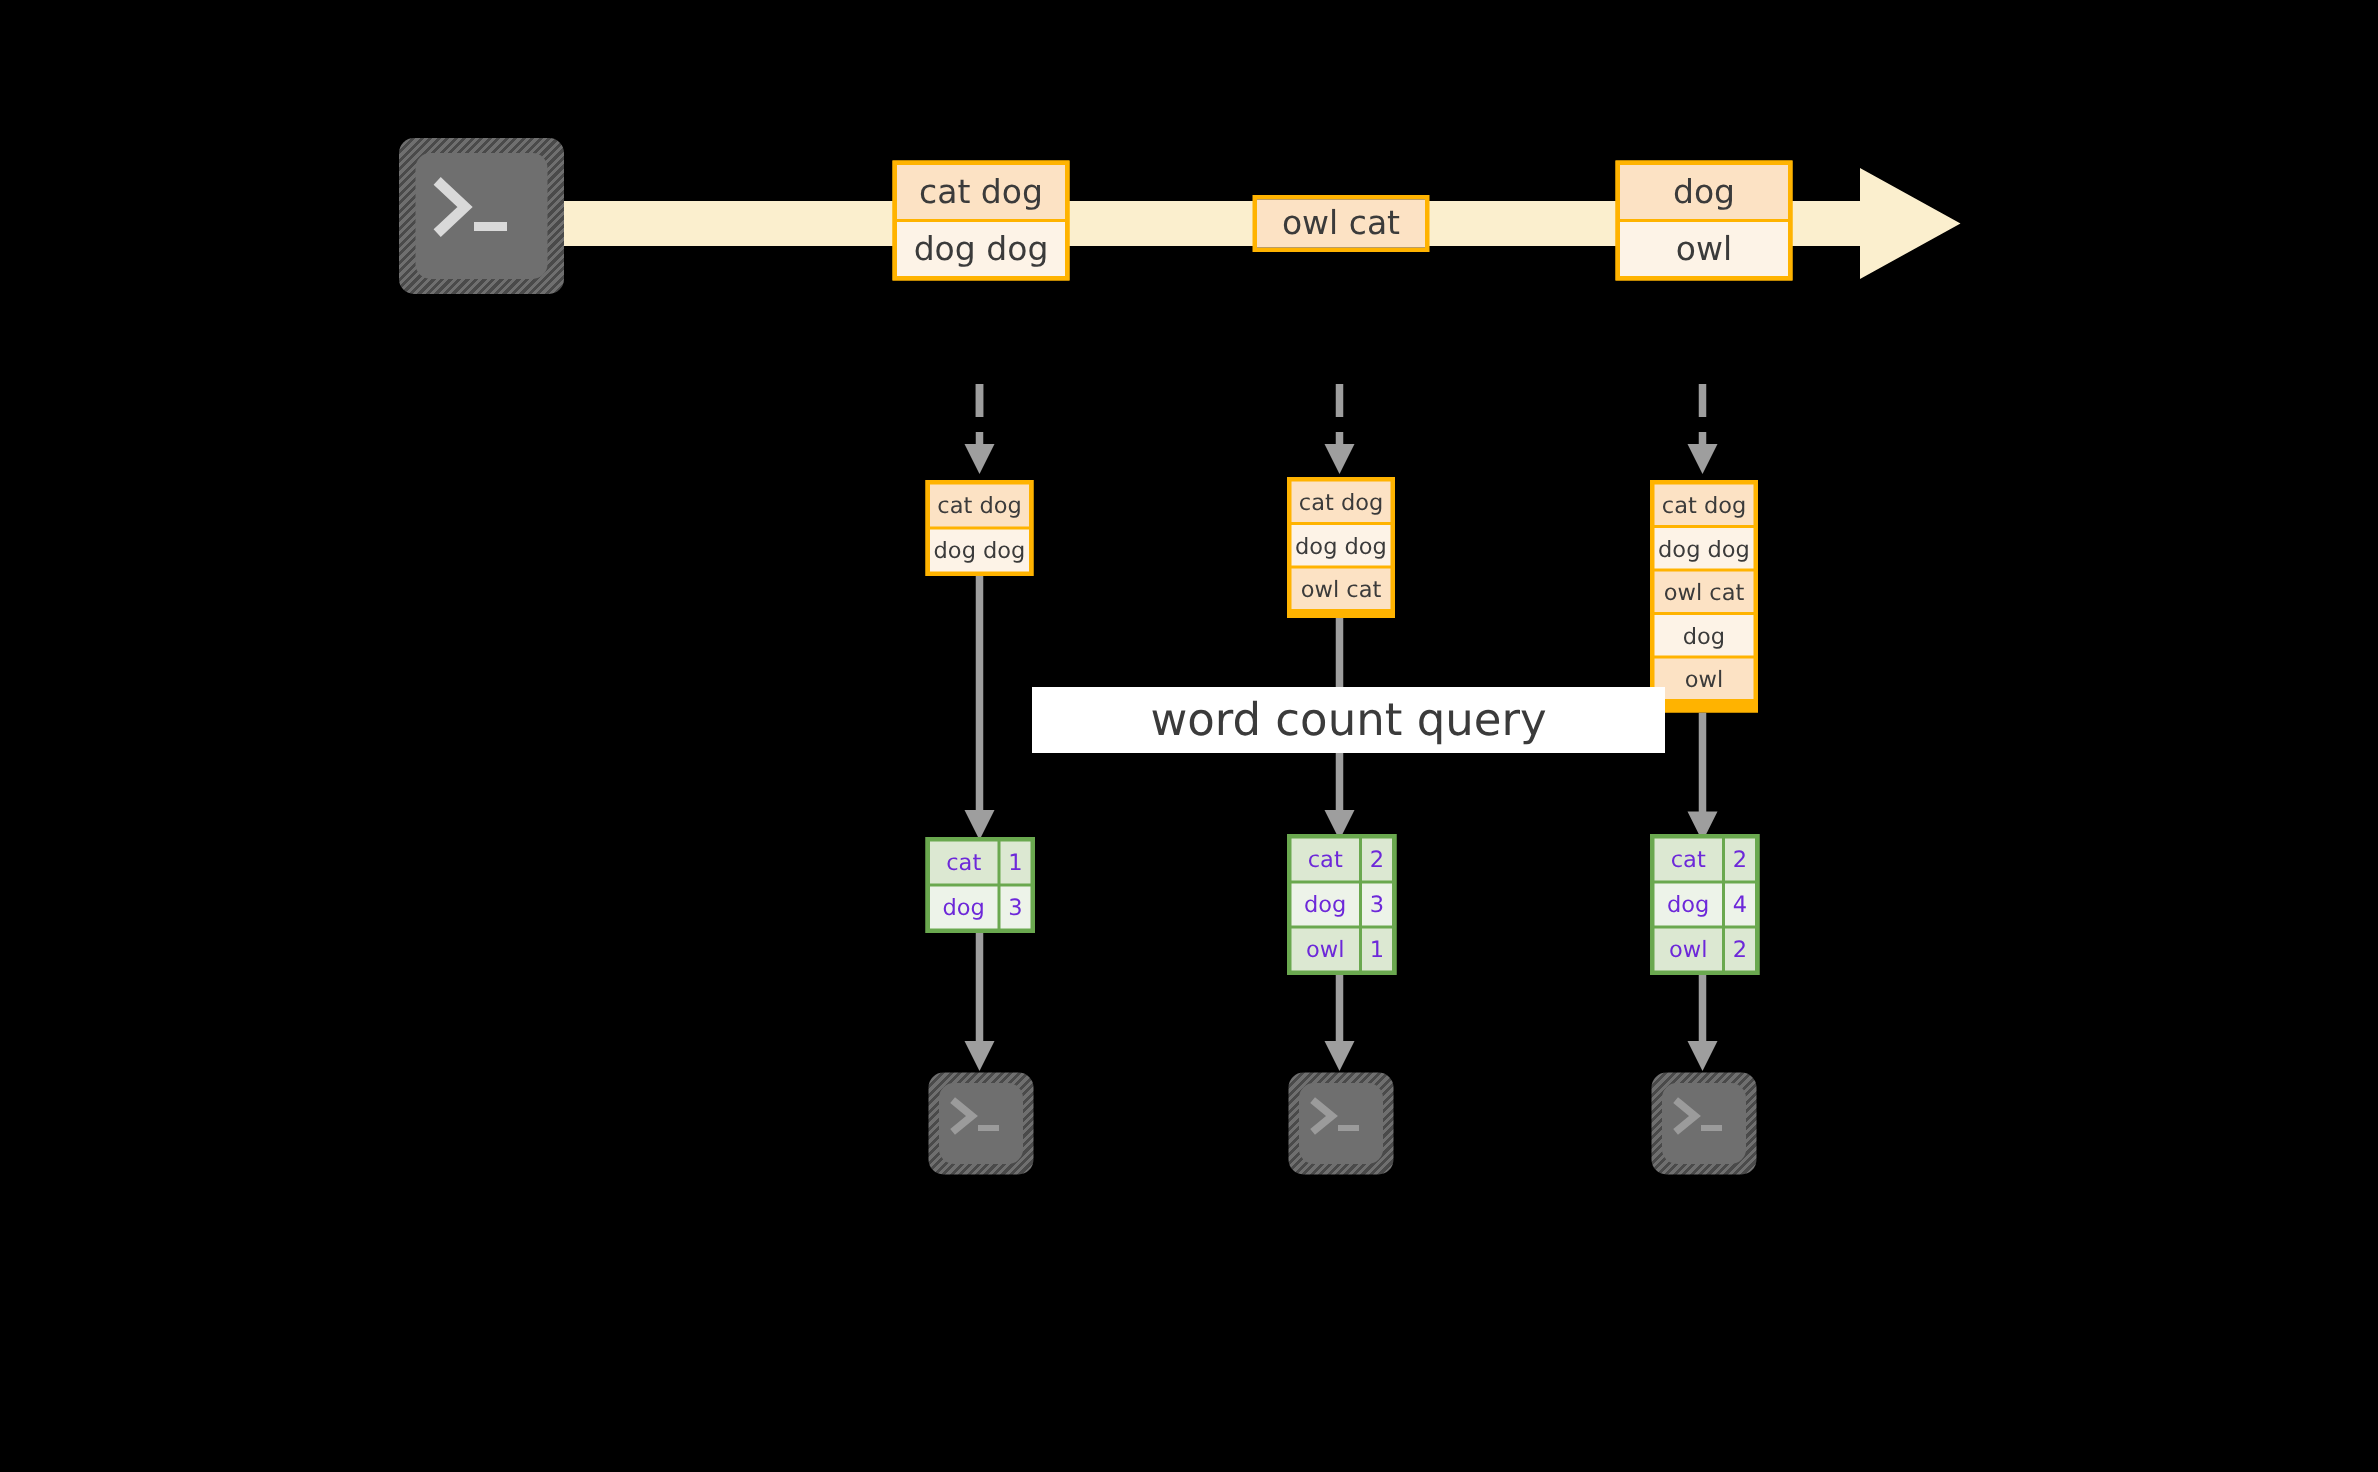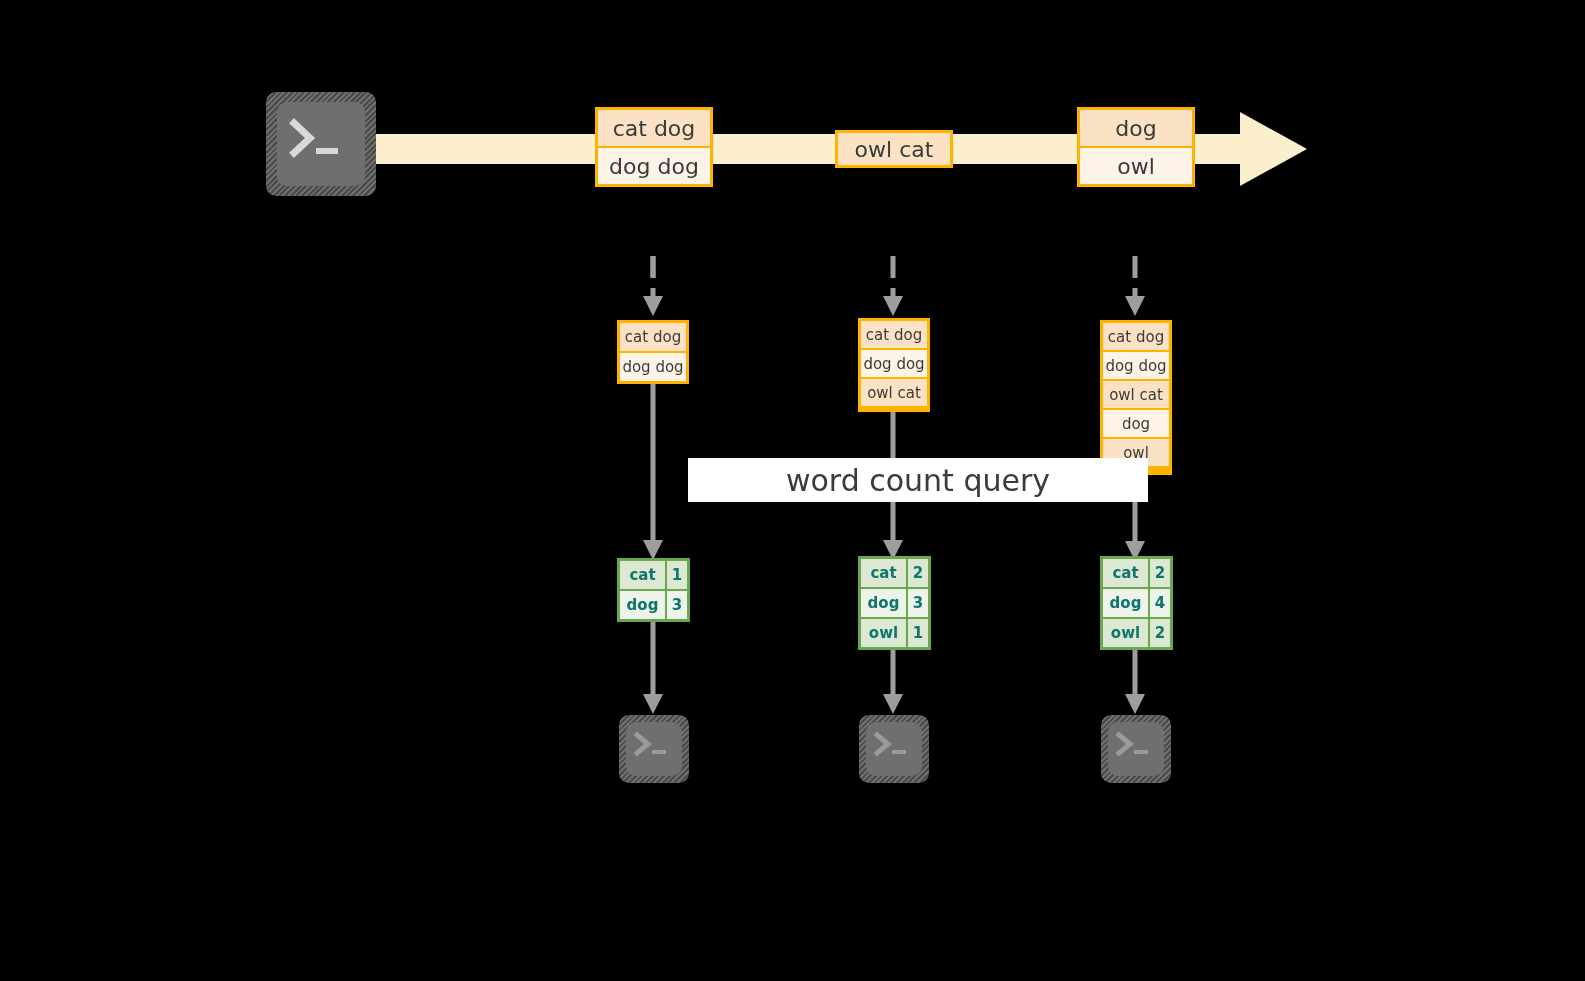--- a/index.html
+++ b/index.html
@@ -26,21 +26,21 @@
        justify-content:center;color:#3b3b3b;white-space:nowrap;
        margin:0;}
   .rec .cell.dark{background:#FCE2C4;}
   .rec .cell.light{background:#FDF3E7;}
 
   
   .res{position:absolute;box-sizing:border-box;border:3px solid #6AA84F;
        background:#6AA84F;display:flex;flex-direction:column;}
   .res .row{display:flex;flex:1 1 auto;}
   .res .k,.res .v{box-sizing:border-box;display:flex;align-items:center;
-       justify-content:center;color:#0f766e;white-space:nowrap;font-weight:bold;}
+       justify-content:center;color:#6d28d9;white-space:nowrap;}
   .res .row.dark .k,.res .row.dark .v{background:#DCE8D2;}
   .res .row.light .k,.res .row.light .v{background:#EDF3E9;}
   .res .k{flex:0 0 45px;margin-right:2px;}
   .res .v{flex:1 1 auto;}
 
   
   .conn{position:absolute;}
   .conn svg{display:block;}
 
   
@@ -133,21 +133,21 @@
       <path d="M2,128 L12,148 L22,128 Z" fill="#9E9E9E"></path>
     </svg>
   </div>
   <div class="conn" style="left:1123px;top:475px;">
     <svg width="24" height="88" viewBox="0 0 24 88">
       <path d="M12,0 L12,70" stroke="#9E9E9E" stroke-width="5" fill="none"></path>
       <path d="M2,66 L12,86 L22,66 Z" fill="#9E9E9E"></path>
     </svg>
   </div>
 
-  <div class="qlabel" style="left:688px;top:458px;width:460px;height:44px;font-size:30px;">word count query</div>
+  <div class="qlabel" style="left:688px;top:458px;width:422px;height:44px;font-size:30px;">word count query</div>
 
   <div class="res" style="left:617px;top:558px;width:73px;height:64px;">
     <div class="row dark" style="margin-bottom:2px;">
       <div class="k" style="font-size:15px;">cat</div>
       <div class="v" style="font-size:15px;">1</div>
     </div>
     <div class="row light">
       <div class="k" style="font-size:15px;">dog</div>
       <div class="v" style="font-size:15px;">3</div>
     </div>

